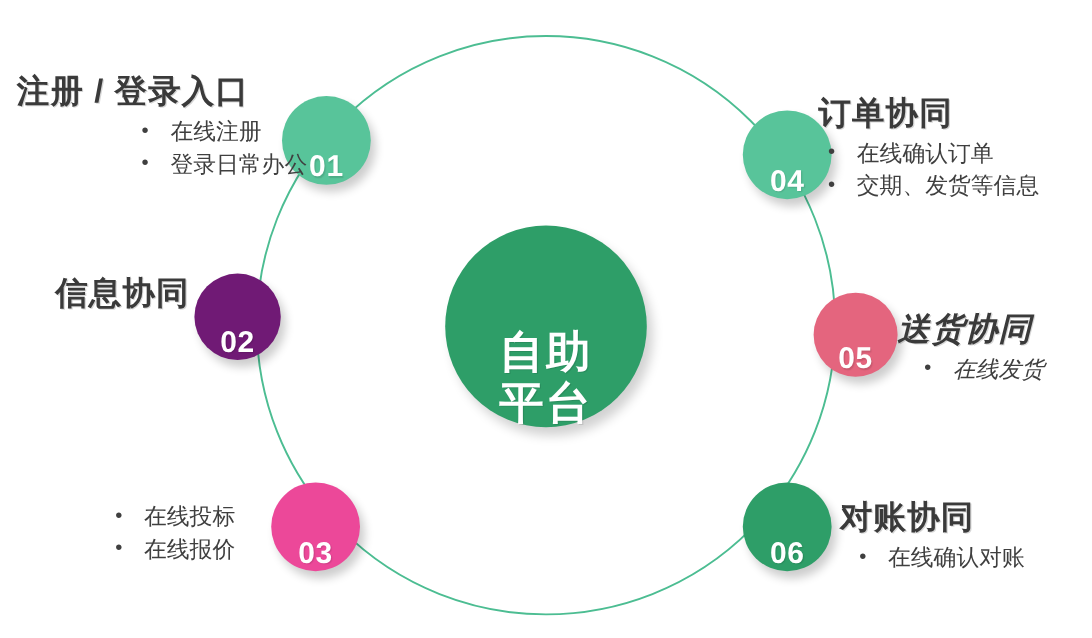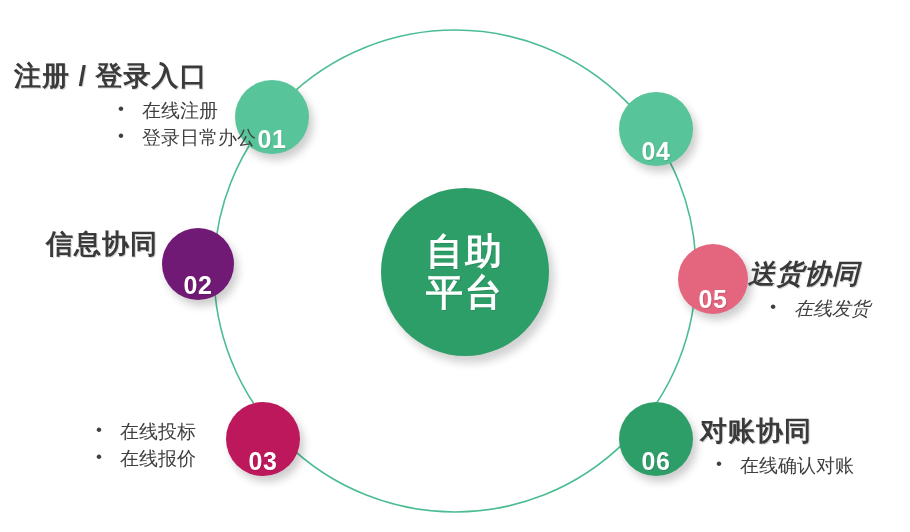--- a/index.html
+++ b/index.html
@@ -21,31 +21,31 @@
     position: absolute;
     left: 0;
     top: 0;
     width: 910px;
     height: 532px;
   }
 
   
   .hub {
     position: absolute;
-    left: 381px;
+    left: 371px;
     top: 188px;
     width: 168px;
     height: 168px;
     border-radius: 50%;
     background: #2e9e68;
     box-shadow: 5px 7px 9px rgba(0,0,0,0.18);
     display: flex;
     flex-direction: column;
     align-items: center;
-    justify-content: center;
+    justify-content: flex-end;
   }
   .hub-line {
     color: #ffffff;
     font-size: 37px;
     font-weight: bold;
     line-height: 1.12;
     letter-spacing: 2px;
     text-shadow: 1px 1px 0 rgba(0,0,0,0.10);
   }
 
@@ -61,21 +61,21 @@
   .node-num {
     color: #ffffff;
     font-weight: bold;
     font-size: 25px;
     letter-spacing: 0.5px;
     text-shadow: 1px 1px 1px rgba(0,0,0,0.12);
   }
 
   #node-01 { left: 235px; top: 80px;  width: 74px; height: 74px; background: #58c49a; }
   #node-02 { left: 162px; top: 228px; width: 72px; height: 72px; background: #701a75; }
-  #node-03 { left: 226px; top: 402px; width: 74px; height: 74px; background: #be185d; }
+  #node-03 { left: 226px; top: 402px; width: 74px; height: 74px; background: #ec4899; }
   #node-04 { left: 619px; top: 92px;  width: 74px; height: 74px; background: #58c49a; }
   #node-05 { left: 678px; top: 244px; width: 70px; height: 70px; background: #e4657e; }
   #node-06 { left: 619px; top: 402px; width: 74px; height: 74px; background: #2e9e68; }
 
   
   .block {
     position: absolute;
   }
   .block-title {
     font-size: 27px;
@@ -178,20 +178,27 @@
     <div class="block-title">信息协同</div>
   </div>
 
   <div class="block" id="block-03">
     <ul class="bullets">
       <li>在线投标</li>
       <li>在线报价</li>
     </ul>
   </div>
 
+  <div class="block" id="block-04">
+    <div class="block-title">订单协同</div>
+    <ul class="bullets">
+      <li>在线确认订单</li>
+      <li>交期、发货等信息</li>
+    </ul>
+  </div>
 
   <div class="block" id="block-05">
     <div class="block-title">送货协同</div>
     <ul class="bullets">
       <li>在线发货</li>
     </ul>
   </div>
 
   <div class="block" id="block-06">
     <div class="block-title">对账协同</div>

